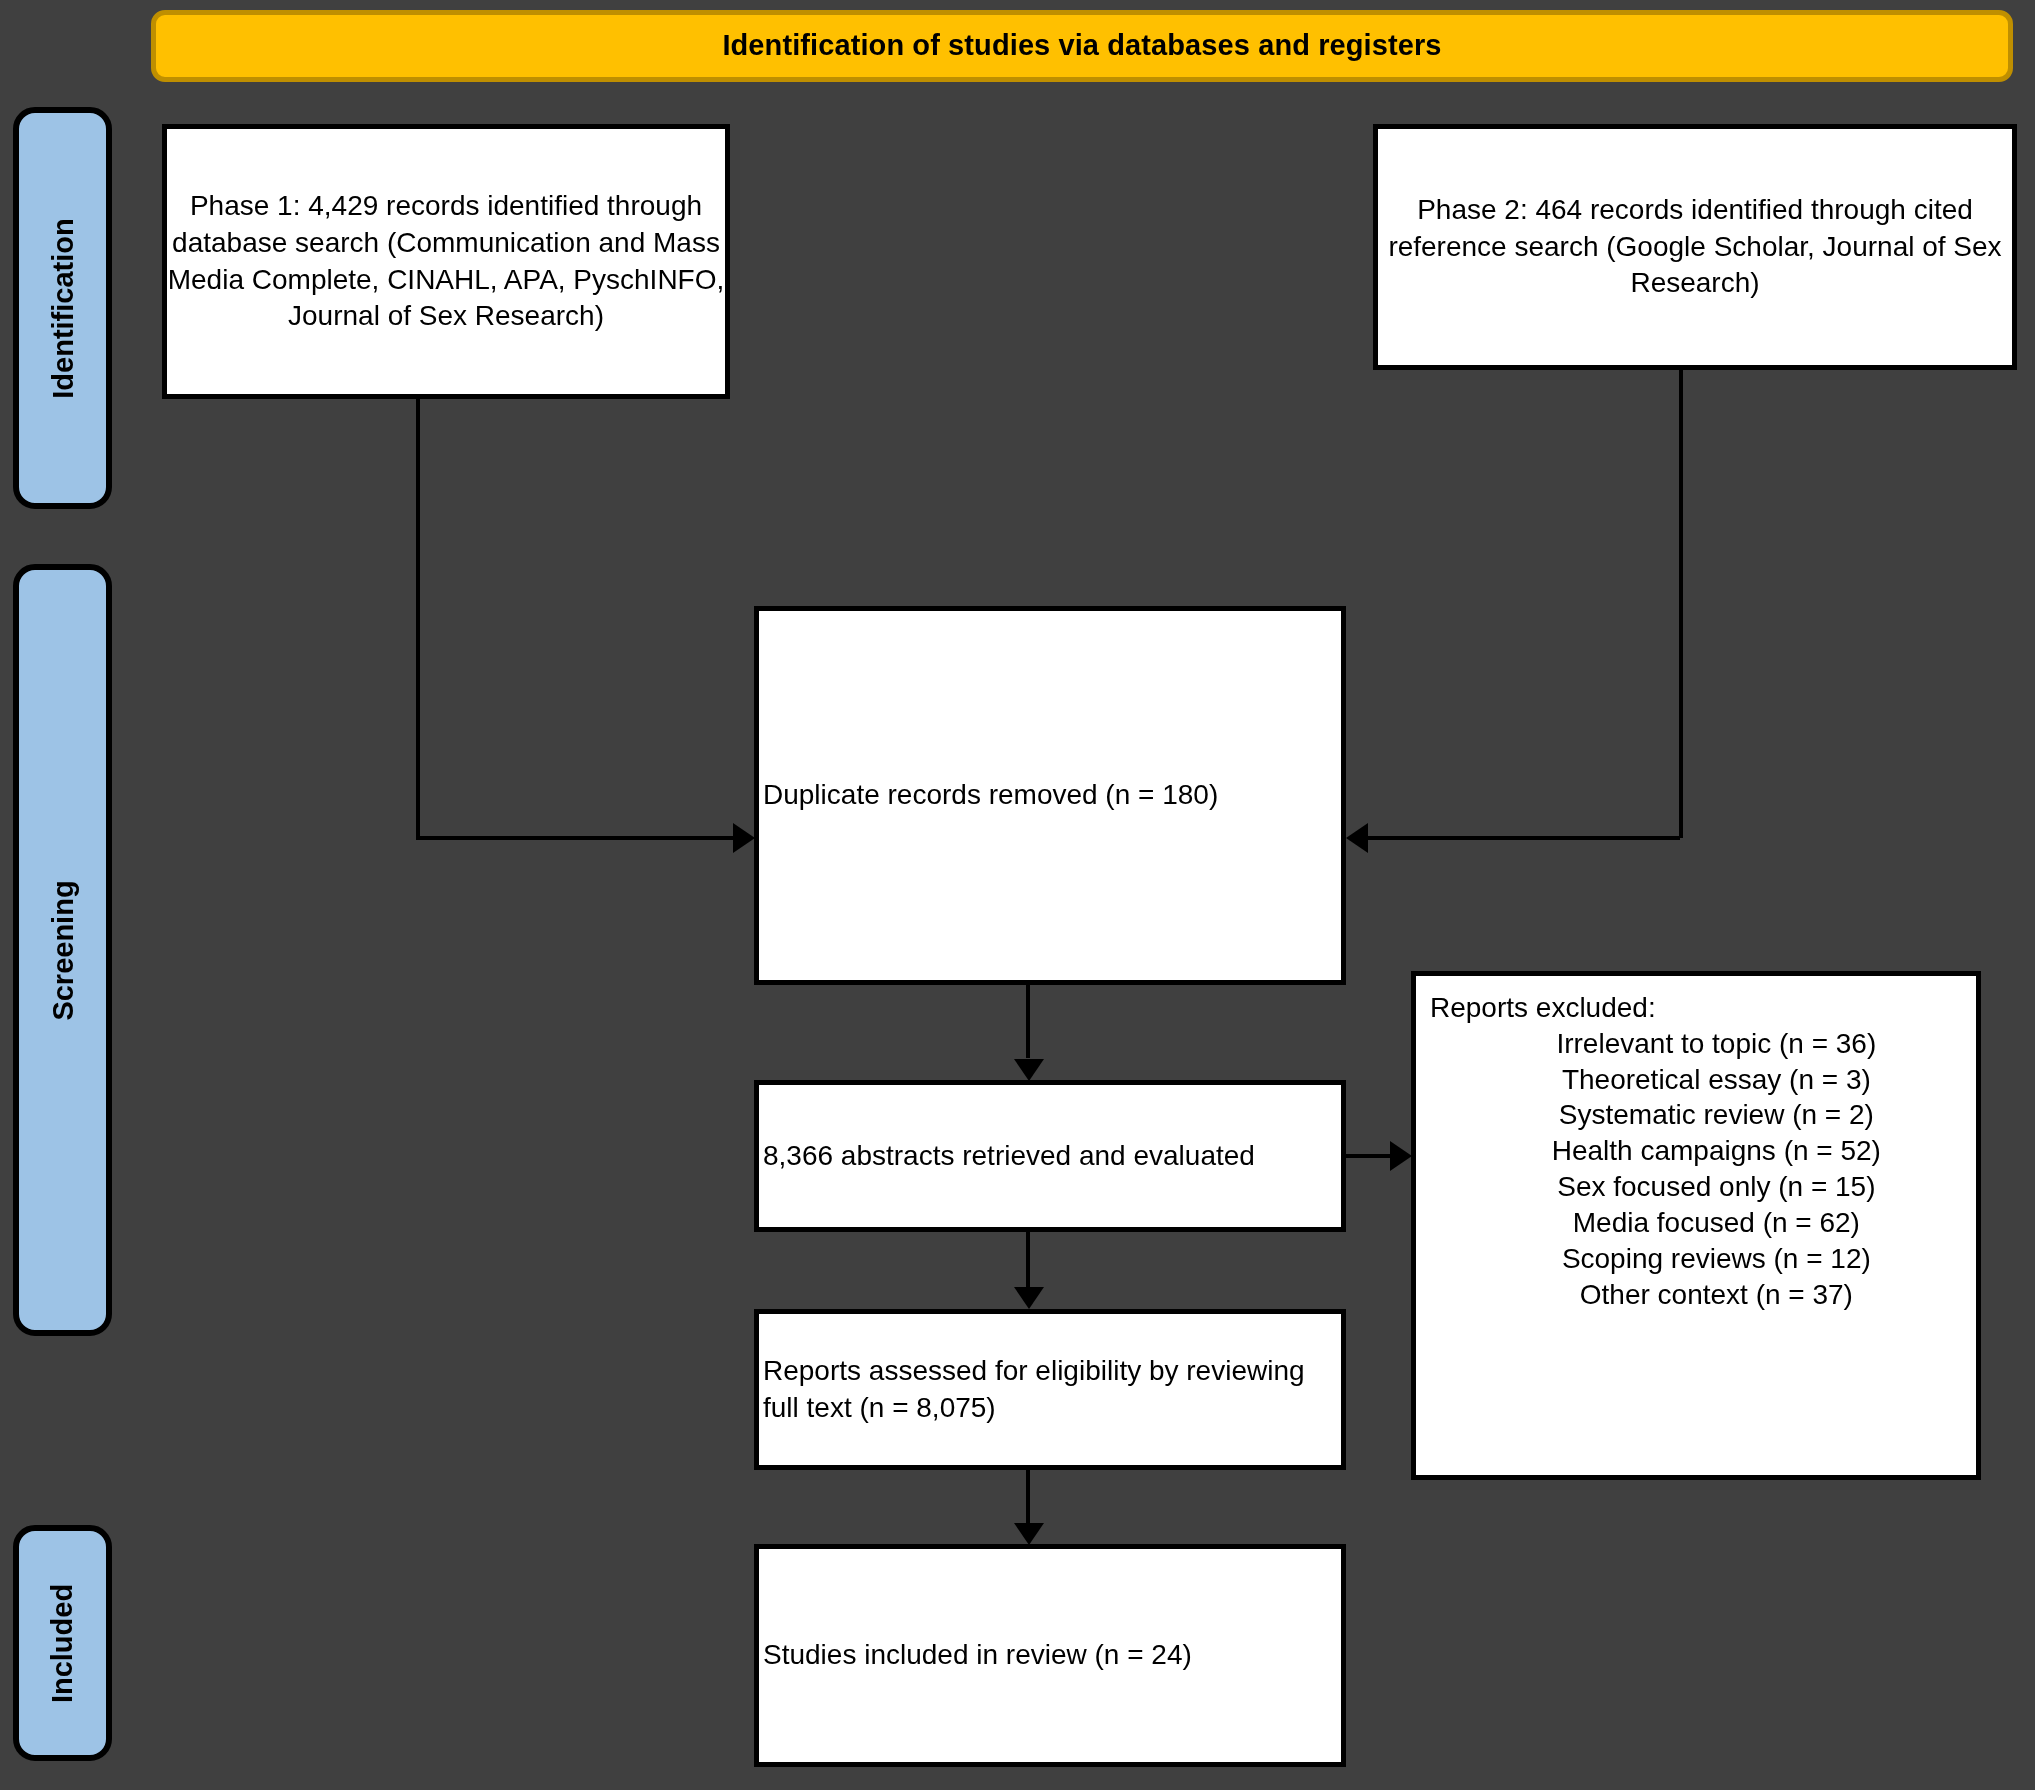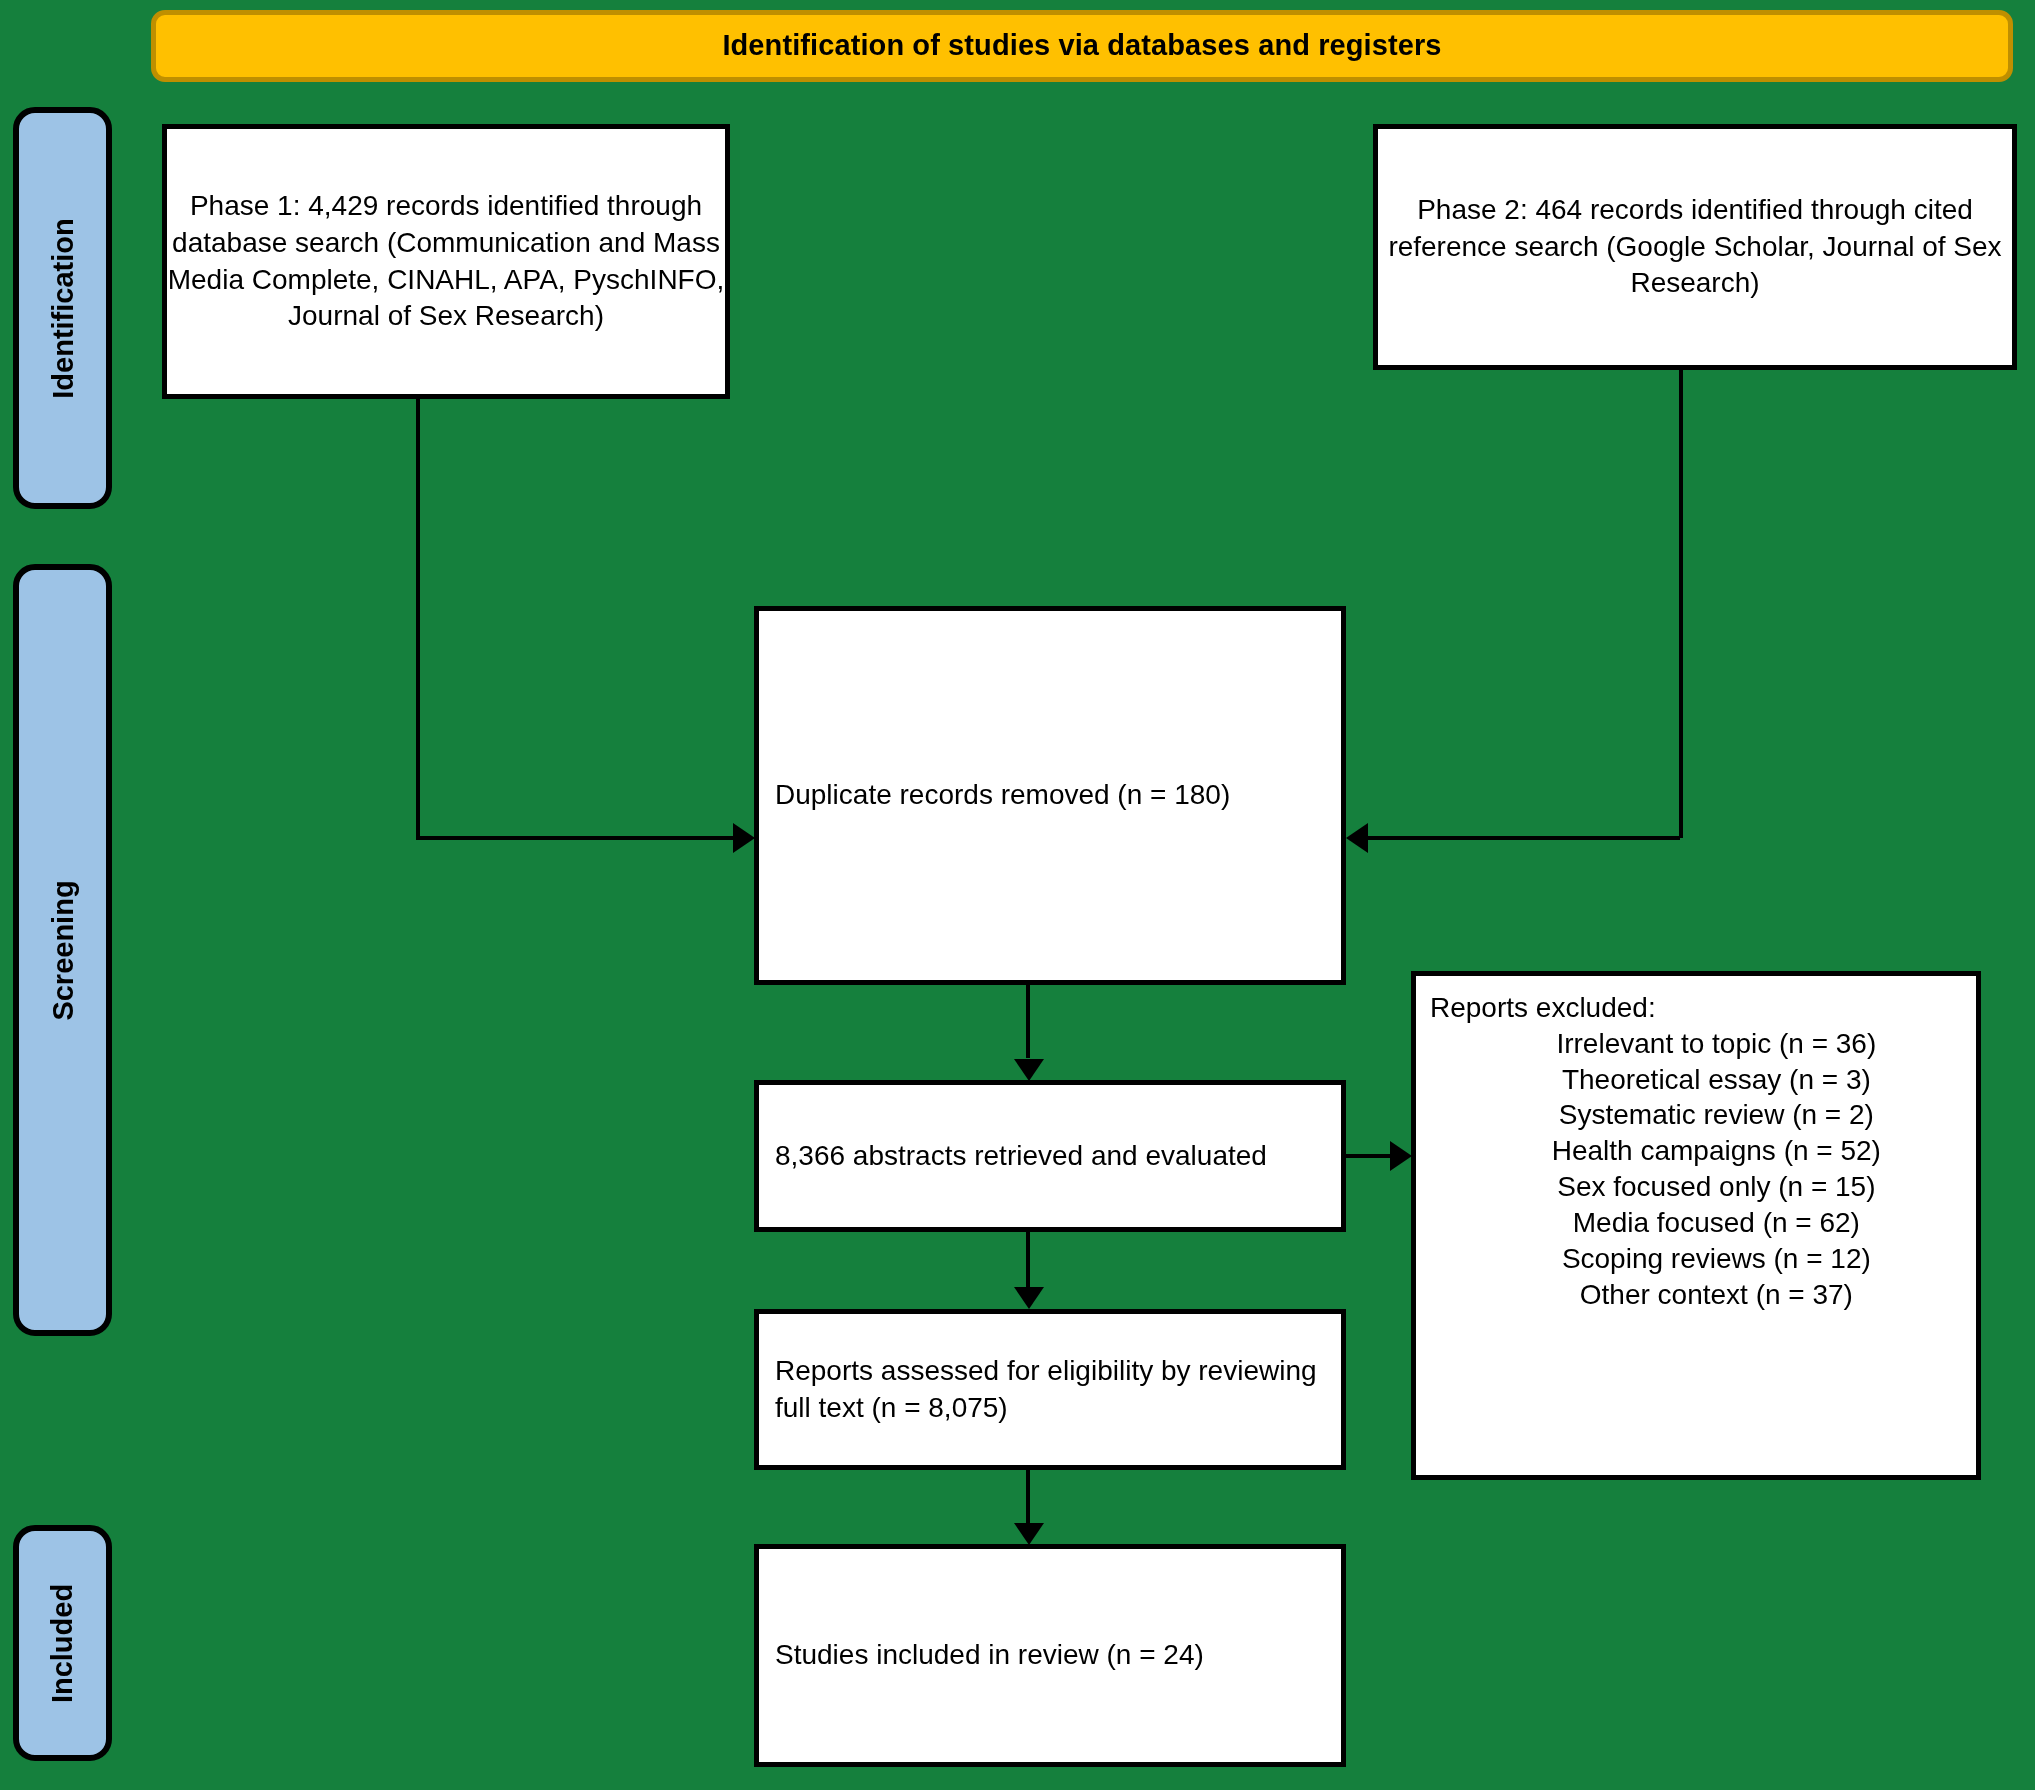--- a/index.html
+++ b/index.html
@@ -7,21 +7,21 @@
     padding: 0;
     background: #ffffff;
   }
   body {
     font-family: "Liberation Sans", sans-serif;
   }
   #canvas {
     position: relative;
     width: 2035px;
     height: 1790px;
-    background: #15803d;
+    background: #404040;
     overflow: hidden;
   }
 
   
   .header-banner {
     position: absolute;
     left: 151px;
     top: 10.4px;
     width: 1862px;
     height: 72px;
@@ -83,21 +83,21 @@
     display: flex;
     align-items: center;
     justify-content: center;
   }
   .box-centered .box-text { text-align: center; }
   .box-left {
     display: flex;
     align-items: center;
     justify-content: flex-start;
   }
-  .box-left .box-text { text-align: left; padding: 0 16px; }
+  .box-left .box-text { text-align: left; padding: 0 4px; }
   .box-top-left {
     display: block;
     padding: 14px 13.3px 0 14px;
   }
 
   #box-phase1   { left: 162px;  top: 124px;  width: 568px; height: 275px; }
   #box-phase2   { left: 1373px; top: 124px;  width: 644px; height: 246px; }
   #box-duplicate{ left: 754px; top: 606px; width: 592px; height: 379px; }
   #box-abstracts{ left: 754px; top: 1080px; width: 592px; height: 152px; }
   #box-eligible { left: 754px; top: 1309px; width: 592px; height: 161px; }

